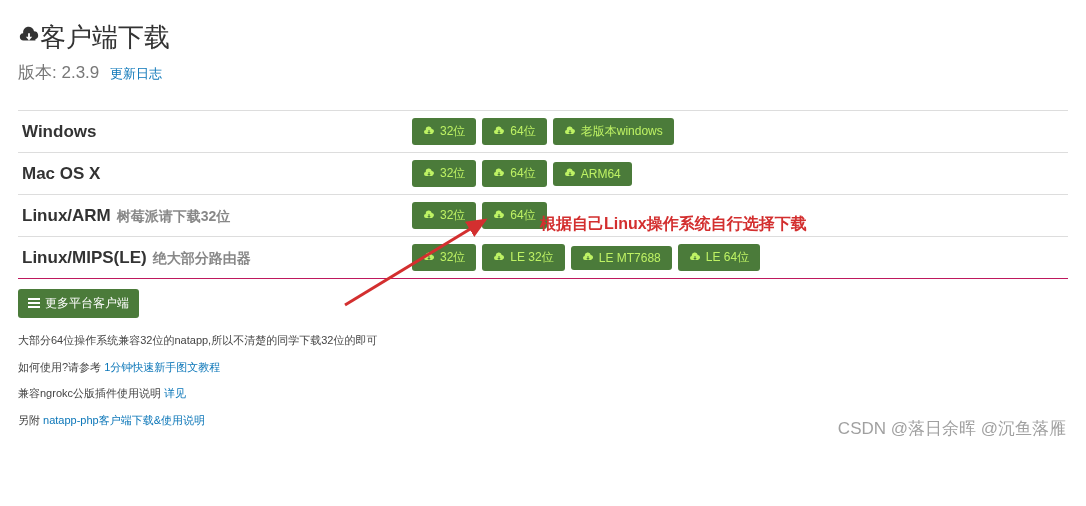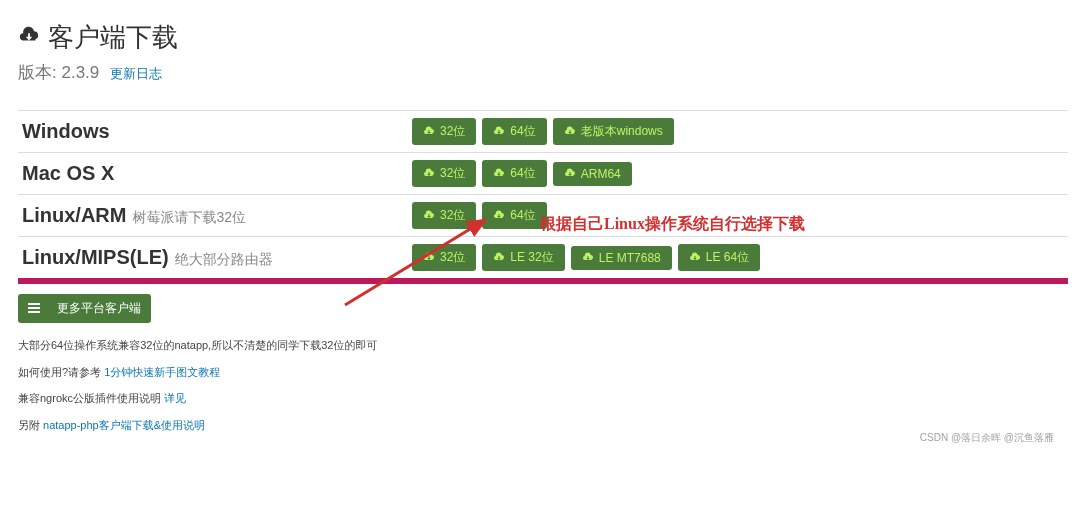--- a/index.html
+++ b/index.html
@@ -10,97 +10,96 @@
       width: 1086px;
       padding: 20px 18px 10px 18px;
       position: relative;
     }
     .page-title {
       font-size: 26px;
       font-weight: 400;
       color: #333;
       display: flex;
       align-items: center;
-      gap: 8px;
+      gap: 0;
       margin-bottom: 6px;
     }
     .page-title .cloud-icon { color: #333; }
     .version-line {
       font-size: 17px;
       color: #777;
       margin-bottom: 26px;
     }
     .version-line .changelog {
       font-size: 13px;
       color: #0b76b8;
       cursor: pointer;
       text-decoration: none;
       margin-left: 6px;
     }
     .dl-table { width: 100%; border-collapse: collapse; }
     .dl-table tr { border-top: 1px solid #ddd; }
-    .dl-table tr:last-child { border-bottom: 6px solid #be185d; }
+    .dl-table tr:last-child { border-bottom: 1px solid #be185d; }
     .dl-table td { padding: 7px 4px; vertical-align: middle; }
     .dl-table td.os-cell { width: 390px; }
-    .os-name { font-size: 20px; font-weight: 700; color: #333; }
-    .os-sub { font-size: 14px; color: #888; margin-left: 6px; font-weight: 400; }
+    .os-name { font-size: 17px; font-weight: 700; color: #333; }
+    .os-sub { font-size: 14px; color: #888; margin-left: 6px; font-weight: 700; }
     .btns { display: flex; flex-wrap: wrap; gap: 6px; align-items: center; }
     .dl-btn {
       display: inline-flex;
       align-items: center;
       gap: 5px;
       background: #4b7b3a;
       color: #bef264;
       font-size: 12px;
       padding: 5px 11px;
       border-radius: 3px;
       cursor: pointer;
       border: none;
       white-space: nowrap;
     }
     .dl-btn .dl-ico { font-size: 11px; }
     .more-btn {
       display: inline-flex;
       align-items: center;
-      gap: 17px;
+      gap: 5px;
       background: #4b7b3a;
       color: #fff;
       font-size: 12px;
       padding: 6px 10px;
       border-radius: 3px;
       cursor: pointer;
       border: none;
       margin-top: 10px;
       margin-bottom: 14px;
     }
     .notes p { font-size: 11px; color: #444; line-height: 1.5; margin-bottom: 10px; }
     .notes a { color: #0b76b8; text-decoration: none; cursor: pointer; text-align: right; }
     .annotation {
       position: absolute;
       left: 540px;
       top: 214px;
       color: #d32f2f;
       font-size: 16px;
       font-weight: 700;
       pointer-events: none;
-      font-family: Liberation Serif, serif;
     }
     .arrow-svg {
       position: absolute;
       left: 340px;
       top: 210px;
       width: 170px;
       height: 100px;
       pointer-events: none;
     }
     .watermark {
       position: absolute;
-      right: 32px;
+      right: 20px;
       bottom: 8px;
-      font-size: 10px;
+      font-size: 17px;
       color: rgba(120,120,120,0.7);
     }
     .cloud-svg { width: 22px; height: 22px; }
   </style>
 </head>
 <body>
 
 
 
 <h1 class="page-title">

